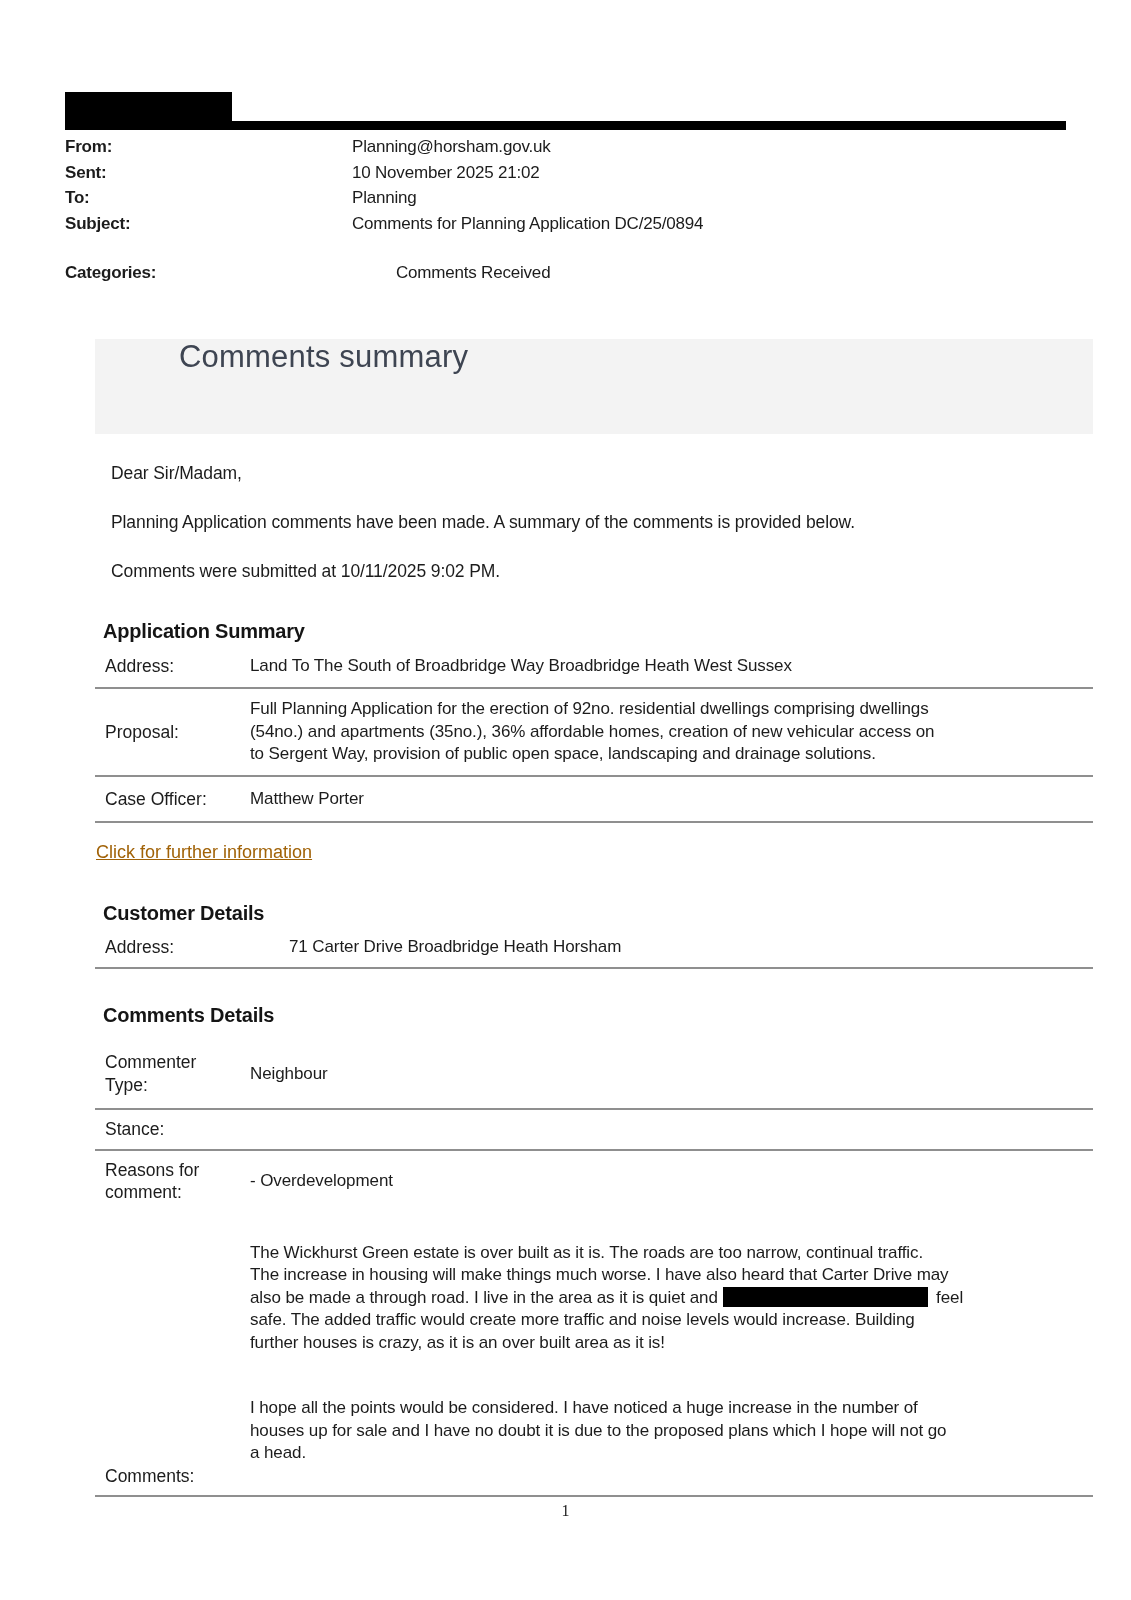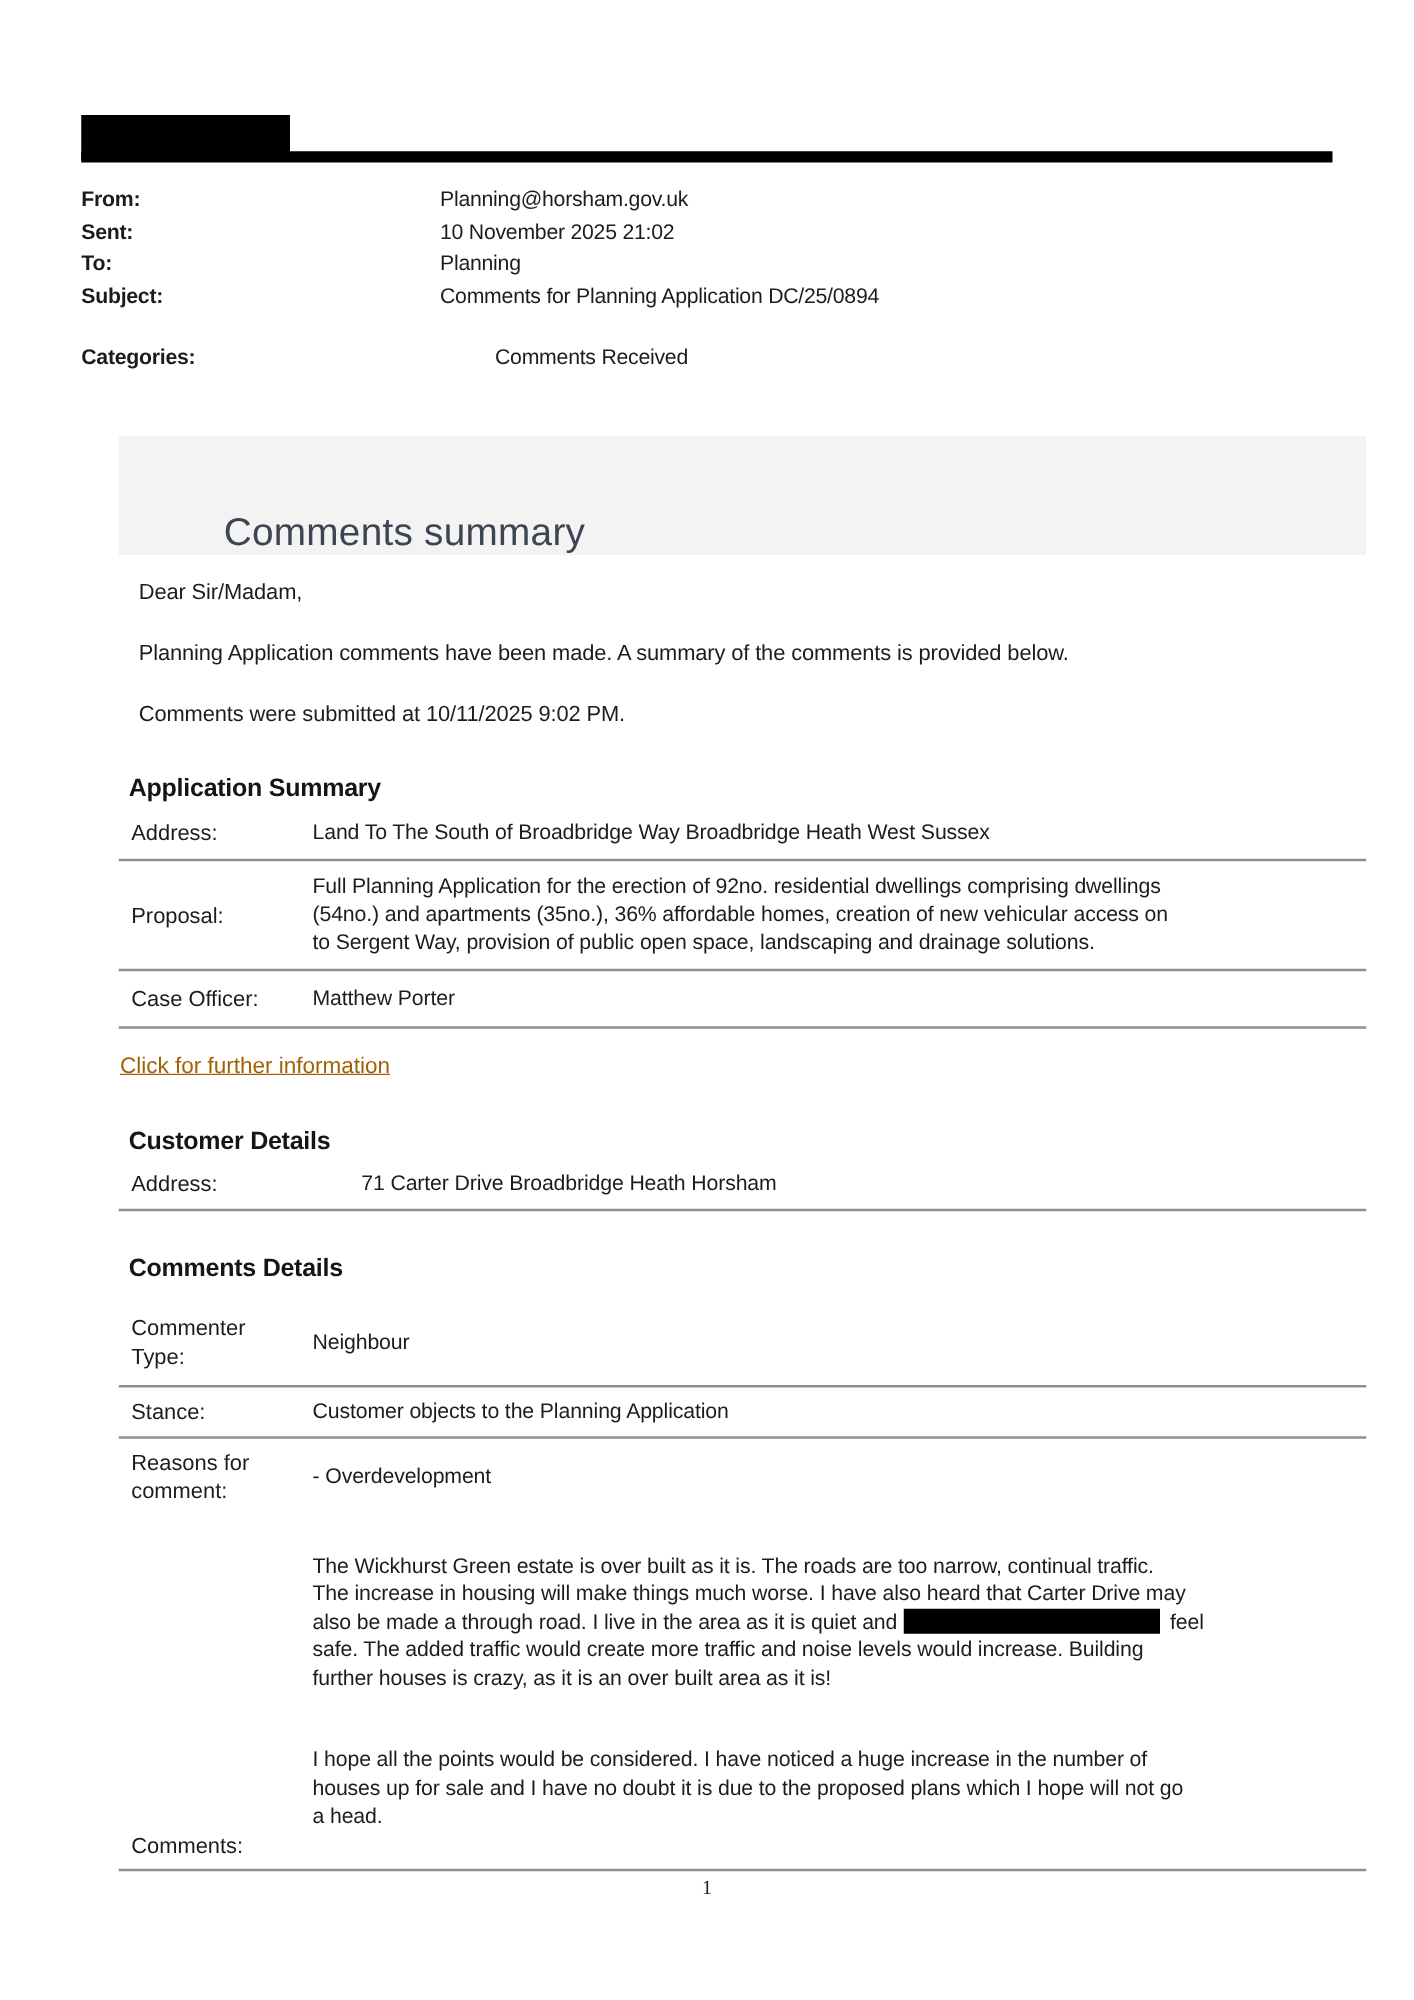--- a/index.html
+++ b/index.html
@@ -7,33 +7,33 @@
     position:relative; width:1131px; height:1600px; margin:0 auto;
     background:#ffffff; overflow:hidden;
     font-family:"Liberation Sans", sans-serif; color:#1c1c1c;
   }
 
   
   .redact-block { position:absolute; left:65px; top:92px; width:167px; height:37px; background:#000; }
   .redact-bar   { position:absolute; left:65px; top:121px; width:1001px; height:9px; background:#000; }
 
   
-  .email-header { position:absolute; left:65px; top:147px; width:1000px; font-size:17px; letter-spacing:-0.2px; }
+  .email-header { position:absolute; left:65px; top:134px; width:1000px; font-size:17px; letter-spacing:-0.2px; }
   .hdr-row { display:flex; line-height:25.5px; }
   .hdr-row.gap { margin-top:24px;gap:44px; }
   .hdr-label { width:287px; font-weight:bold; flex:0 0 287px; }
   .hdr-value { flex:1; }
 
   
   .main { position:absolute; left:95px; top:444px; width:998px; }
 
   
   .banner {
-    position:absolute; left:95px; top:349px; width:998px; height:95px;
-    background:#f3f3f3; display:flex; align-items:flex-end;
+    position:absolute; left:95px; top:339px; width:998px; height:95px;
+    background:#f3f3f3; display:flex; align-items:flex-start;
   }
   .banner-accent { width:59px; background:#e0e0e0; flex:0 0 59px; }
   .banner-title-wrap { display:flex; align-items:center; padding-left:25px; }
   .banner-title { font-size:31px; color:#3e4552; letter-spacing:0.2px; }
 
   .body-text { margin:16px; font-size:17.5px; line-height:23px; letter-spacing:-0.1px; }
   .mt18 { margin-top:18px; } .mt26 { margin-top:26px; }
 
   .section-heading {
     margin:0; padding-left:8px; font-size:20px; font-weight:bold;
@@ -149,21 +149,20 @@
     </div>
 
     <h2 class="section-heading sh-comm">Comments Details</h2>
     <div class="detail-table" style="margin-top:12px;">
       <div class="detail-row pad-d">
         <div class="row-label"><span class="lbl-inner">Commenter Type:</span></div>
         <div class="row-value">Neighbour</div>
       </div>
       <div class="detail-row pad-e">
         <div class="row-label"><span class="lbl-inner">Stance:</span></div>
-        <div class="row-value">Customer objects to the Planning Application</div>
       </div>
       <div class="detail-row pad-e no-line">
         <div class="row-label"><span class="lbl-inner">Reasons for comment:</span></div>
         <div class="row-value">- Overdevelopment</div>
       </div>
       <div class="detail-row pad-e top-align">
         <div class="row-label"><span class="lbl-inner">Comments:</span></div>
         <div class="row-value">
           <div class="comment-par"><span>The Wickhurst Green estate is over built as it is. The roads are too narrow, continual traffic.
 The increase in housing will make things much worse. I have also heard that Carter Drive may

